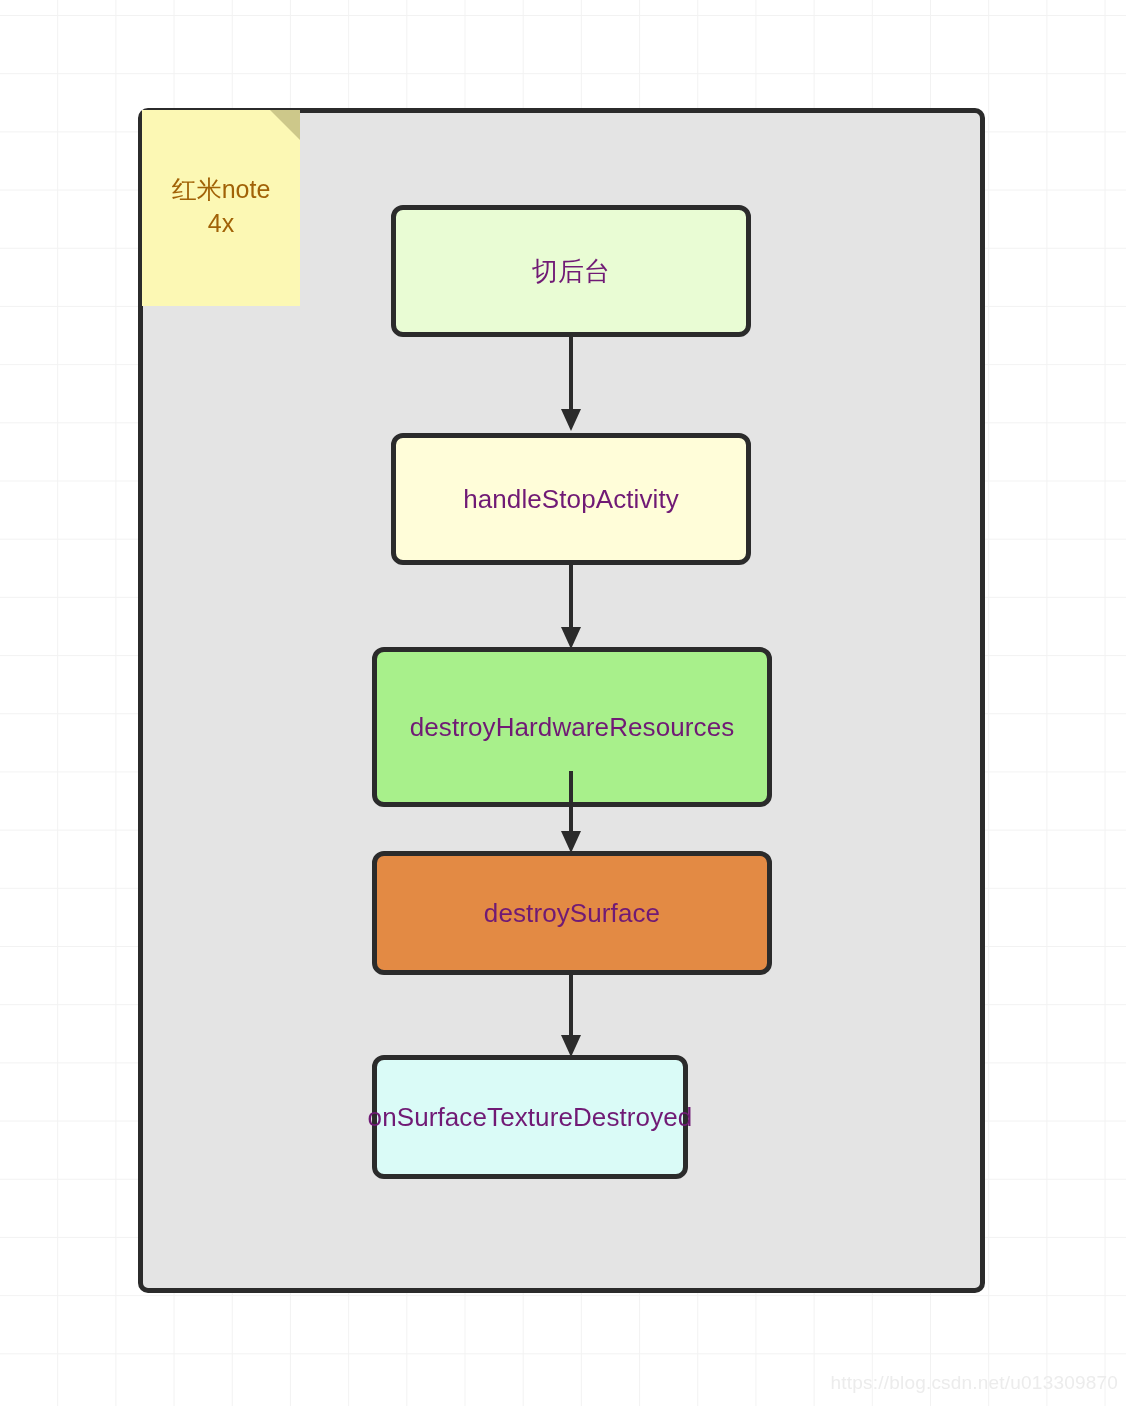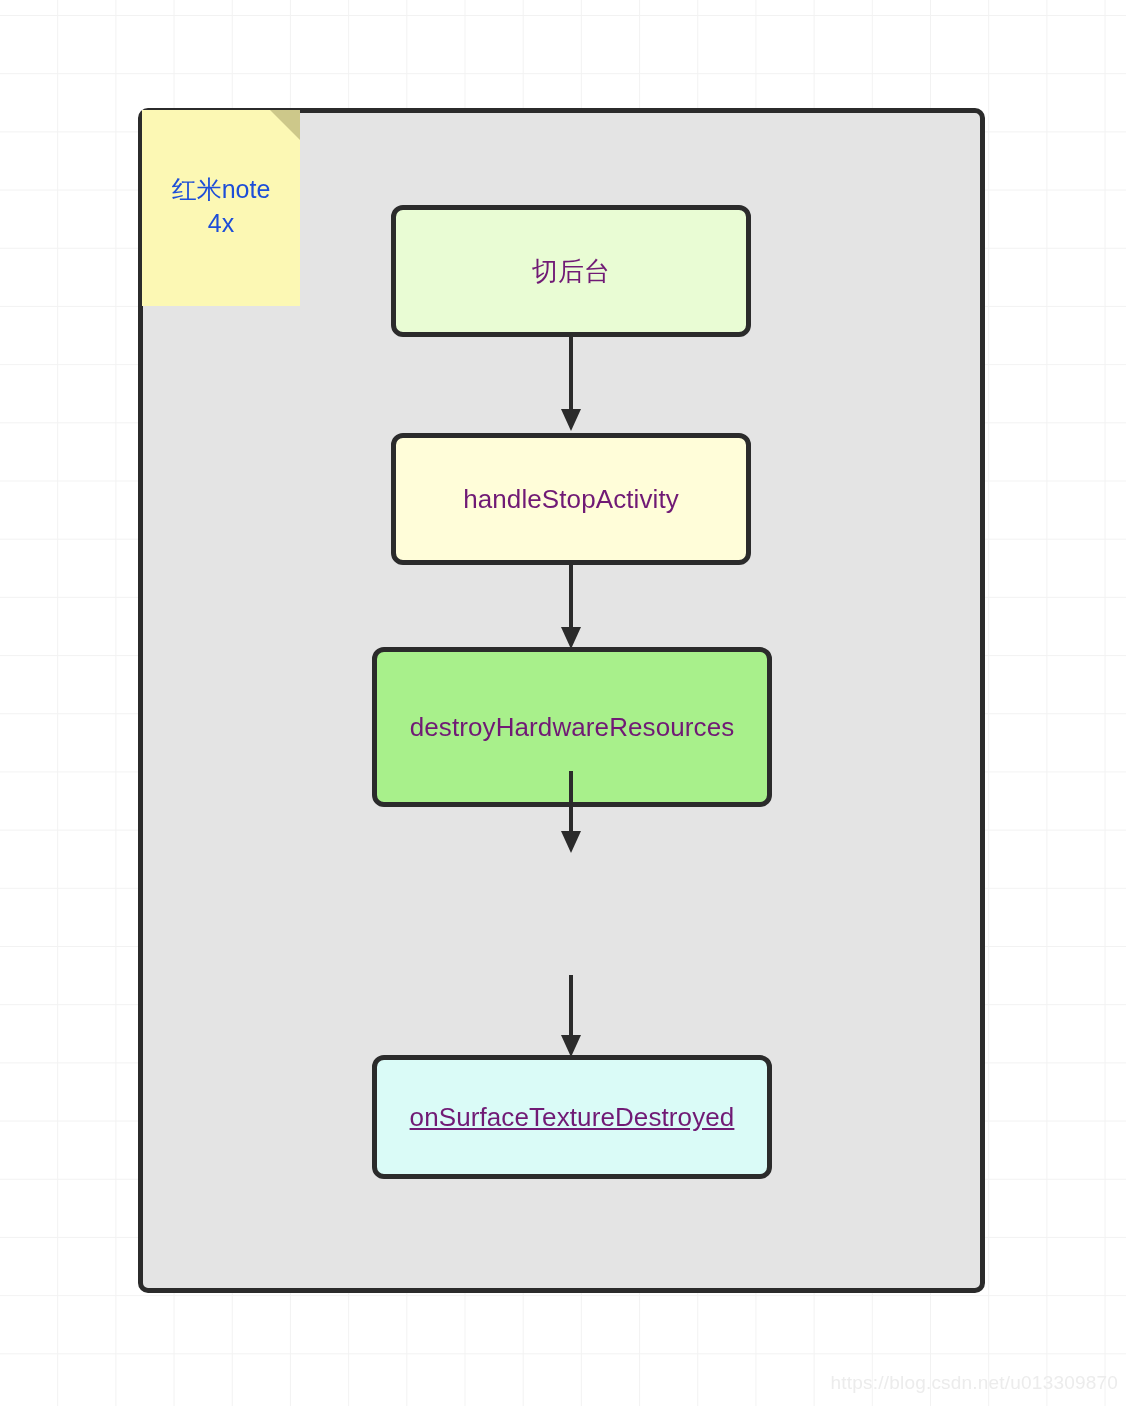--- a/index.html
+++ b/index.html
@@ -58,21 +58,21 @@
     border-top: 30px solid #cdc88a;
   }
   #sticky-note .note-text {
     position: absolute;
     left: 0;
     right: 0;
     top: 62px;
     text-align: center;
     font-size: 25px;
     line-height: 34px;
-    color: #1d4ed8;
+    color: #a16207;
     white-space: pre-line;
   }
 
   
   .node {
     position: absolute;
     box-sizing: border-box;
     border: 5px solid #2b2b2b;
     border-radius: 12px;
     display: flex;
@@ -81,21 +81,21 @@
     font-size: 26px;
     color: #701a75;
     text-align: center;
     letter-spacing: 0.1px;
   }
 
   #node-0 { left: 391px; top: 205px;  width: 360px; height: 132px; background: #e9fcd4; }
   #node-1 { left: 391px; top: 433px;  width: 360px; height: 132px; background: #fffdd9; }
   #node-2 { left: 372px; top: 647px;  width: 400px; height: 160px; background: #a8f08b; }
   #node-3 { left: 372px; top: 851px;  width: 400px; height: 124px; background: #e38a44; }
-  #node-4 { left: 372px; top: 1055px; width: 400px; height: 124px; background: #dafbf7; text-decoration: underline; }
+  #node-4 { left: 372px; top: 1055px; width: 316px; height: 124px; background: #dafbf7; }
 
   
   .arrow {
     position: absolute;
     width: 20px;
   }
   .arrow .shaft {
     position: absolute;
     left: 8px;
     top: 0;
@@ -166,20 +166,23 @@
 
   <div class="node" id="node-2">
     <span>destroyHardwareResources</span>
   </div>
 
   <div class="arrow" id="arrow-2">
     <div class="shaft"></div>
     <div class="head"></div>
   </div>
 
+  <div class="node" id="node-3">
+    <span>destroySurface</span>
+  </div>
 
   <div class="arrow" id="arrow-3">
     <div class="shaft"></div>
     <div class="head"></div>
   </div>
 
   <div class="node" id="node-4">
     <span>onSurfaceTextureDestroyed</span>
   </div>
 

